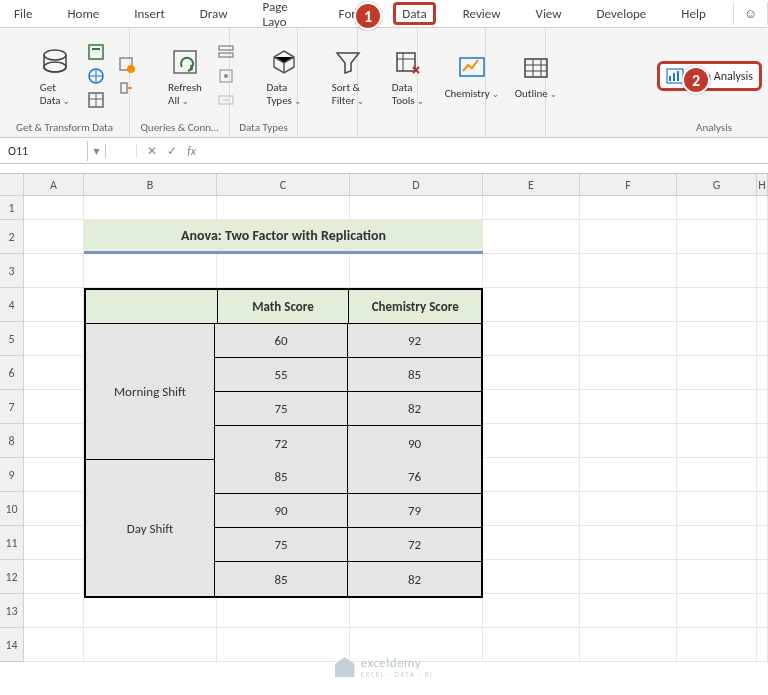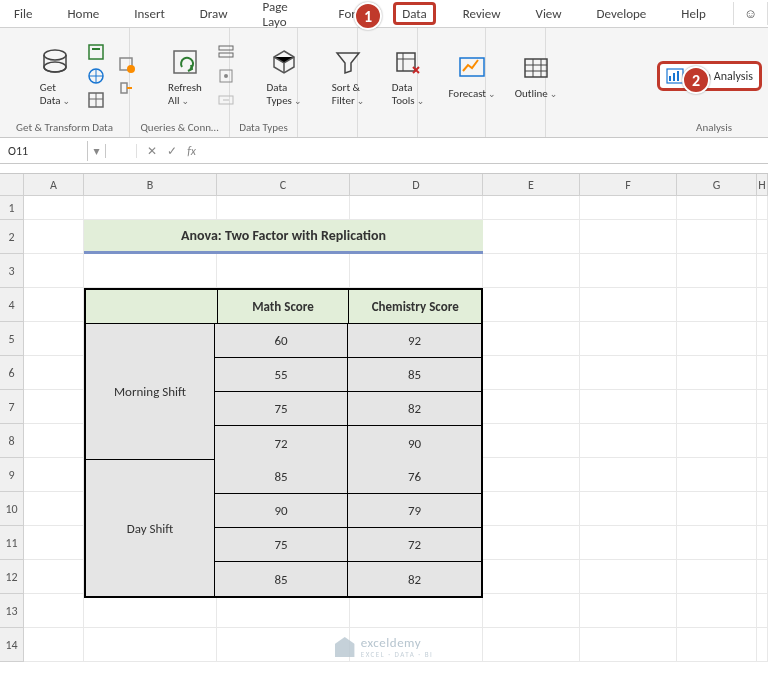--- a/index.html
+++ b/index.html
@@ -49,21 +49,21 @@
   .dtrow { display: flex; height: 34px; }
   .dtcell { border-right: 1px solid #000; border-bottom: 1px solid #000; display: flex; align-items: center; justify-content: center; }
   .dtcell:last-child { border-right: none; }
   .dtrow:last-child .dtcell { border-bottom: none; }
   .dtc-a { width: 133px; }
   .dtc-b { width: 133px; font-weight: 400; }
   .dtc-c { width: 133px; font-weight: 400; }
   .dthead { background: #e2eed9; font-weight: bold; }
   .shiftcell { display: flex; align-items: center; justify-content: center; border-right: 1px solid #000; width: 133px; }
 
-  .watermark { position: absolute; left: 50%; transform: translateX(-50%); bottom: 36px; display: flex; align-items: center; gap: 6px; color: #b7c5cf; font-size: 13px; letter-spacing: .5px; }
+  .watermark { position: absolute; left: 50%; transform: translateX(-50%); bottom: 16px; display: flex; align-items: center; gap: 6px; color: #b7c5cf; font-size: 13px; letter-spacing: .5px; }
   .watermark .logo { width: 20px; height: 20px; background: #b7c5cf; clip-path: polygon(50% 0, 100% 35%, 100% 100%, 0 100%, 0 35%); opacity: .8; }
   .watermark small { font-size: 7px; letter-spacing: 1.5px; display: block; color: #c5d0d8; }
 
   svg { display: block; }
 </style>
 </head>
 <body>
 
 <div class="menubar">
   <span class="tab">File</span>
@@ -218,21 +218,21 @@
 
   <div class="group" style="width:68px">
     <div class="buttons">
       <div class="bigbtn">
         <span class="ico">
           <svg width="34" height="34" viewBox="0 0 34 34">
               <rect x="5" y="7" width="24" height="18" fill="none" stroke="#1976d2" stroke-width="1.5"></rect>
               <path d="M8 20l5-6 4 3 6-8" fill="none" stroke="#fb8c00" stroke-width="2"></path>
             </svg>
         </span>
-        <span class="drop">Forecast</span>
+        <span class="drop">Chemistry</span>
       </div>
     </div>
     <div class="label">&nbsp;</div>
   </div>
 
   <div class="group" style="width:60px">
     <div class="buttons">
       <div class="bigbtn">
         <span class="ico">
           <svg width="34" height="34" viewBox="0 0 34 34">

